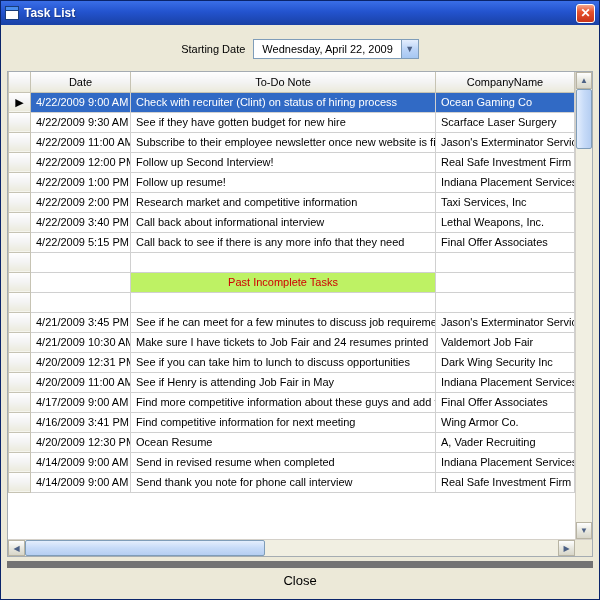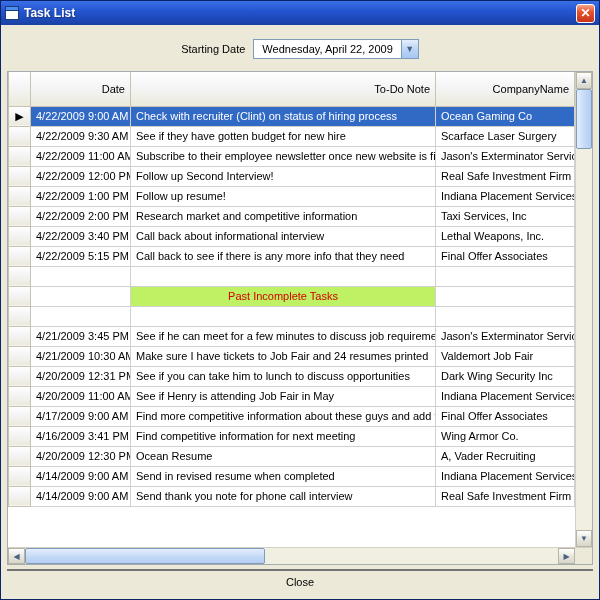--- a/index.html
+++ b/index.html
@@ -98,24 +98,24 @@
   table {
     border-collapse:collapse;
     width:100%;
     table-layout:fixed;
   }
   th {
     background: linear-gradient(to bottom,#ffffff 0%,#f3f3f3 50%,#ebeadb 100%);
     border:1px solid #c6c3b3;
     border-top:none;
     font-weight:normal;
-    text-align:right;
+    text-align:center;
     padding:3px 5px;
     font-size:11px;
-    height:34px;
+    height:20px;
     color:#000;
     white-space:nowrap;
     overflow:hidden;
   }
   .rowhdr-col { width:22px; }
   .date-col { width:100px; }
   .note-col { width:auto; }
   .comp-col { width:139px; }
   td {
     border:1px solid #d0d0d0;
@@ -179,25 +179,25 @@
   }
   .htrack { flex:1; position:relative; }
   .hthumb {
     position:absolute; top:0; bottom:0; left:0; width:45%;
     background: linear-gradient(to bottom,#e4eefd 0%,#c7dbf8 50%,#b5cef2 100%);
     border:1px solid #7f9db9;
     border-radius:2px;
   }
   .hcorner { width:17px; background:#ece9d8; }
   .footer {
-    border-top:2px solid #737373;
+    border-top:7px solid #737373;
     background:#ece9d8;
     text-align:center;
     padding:5px 0;
-    font-size:11px;
+    font-size:13px;
     color:#000;
     margin-top:4px;
   }
 </style>
 </head>
 <body>
 
 <div class="window">
 
   <div class="titlebar">

